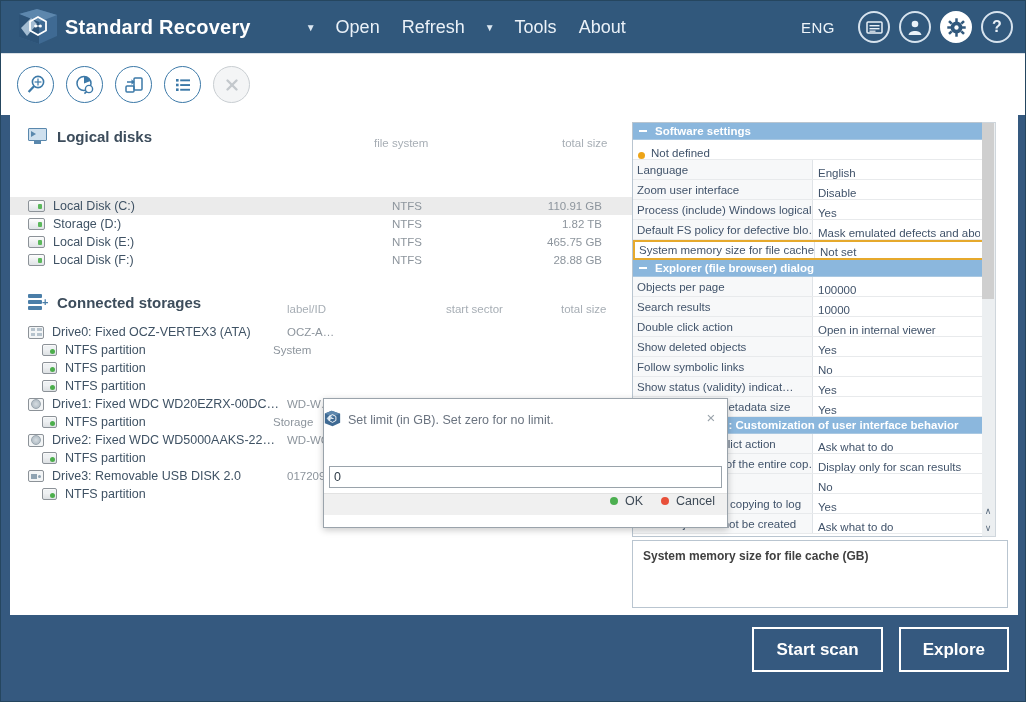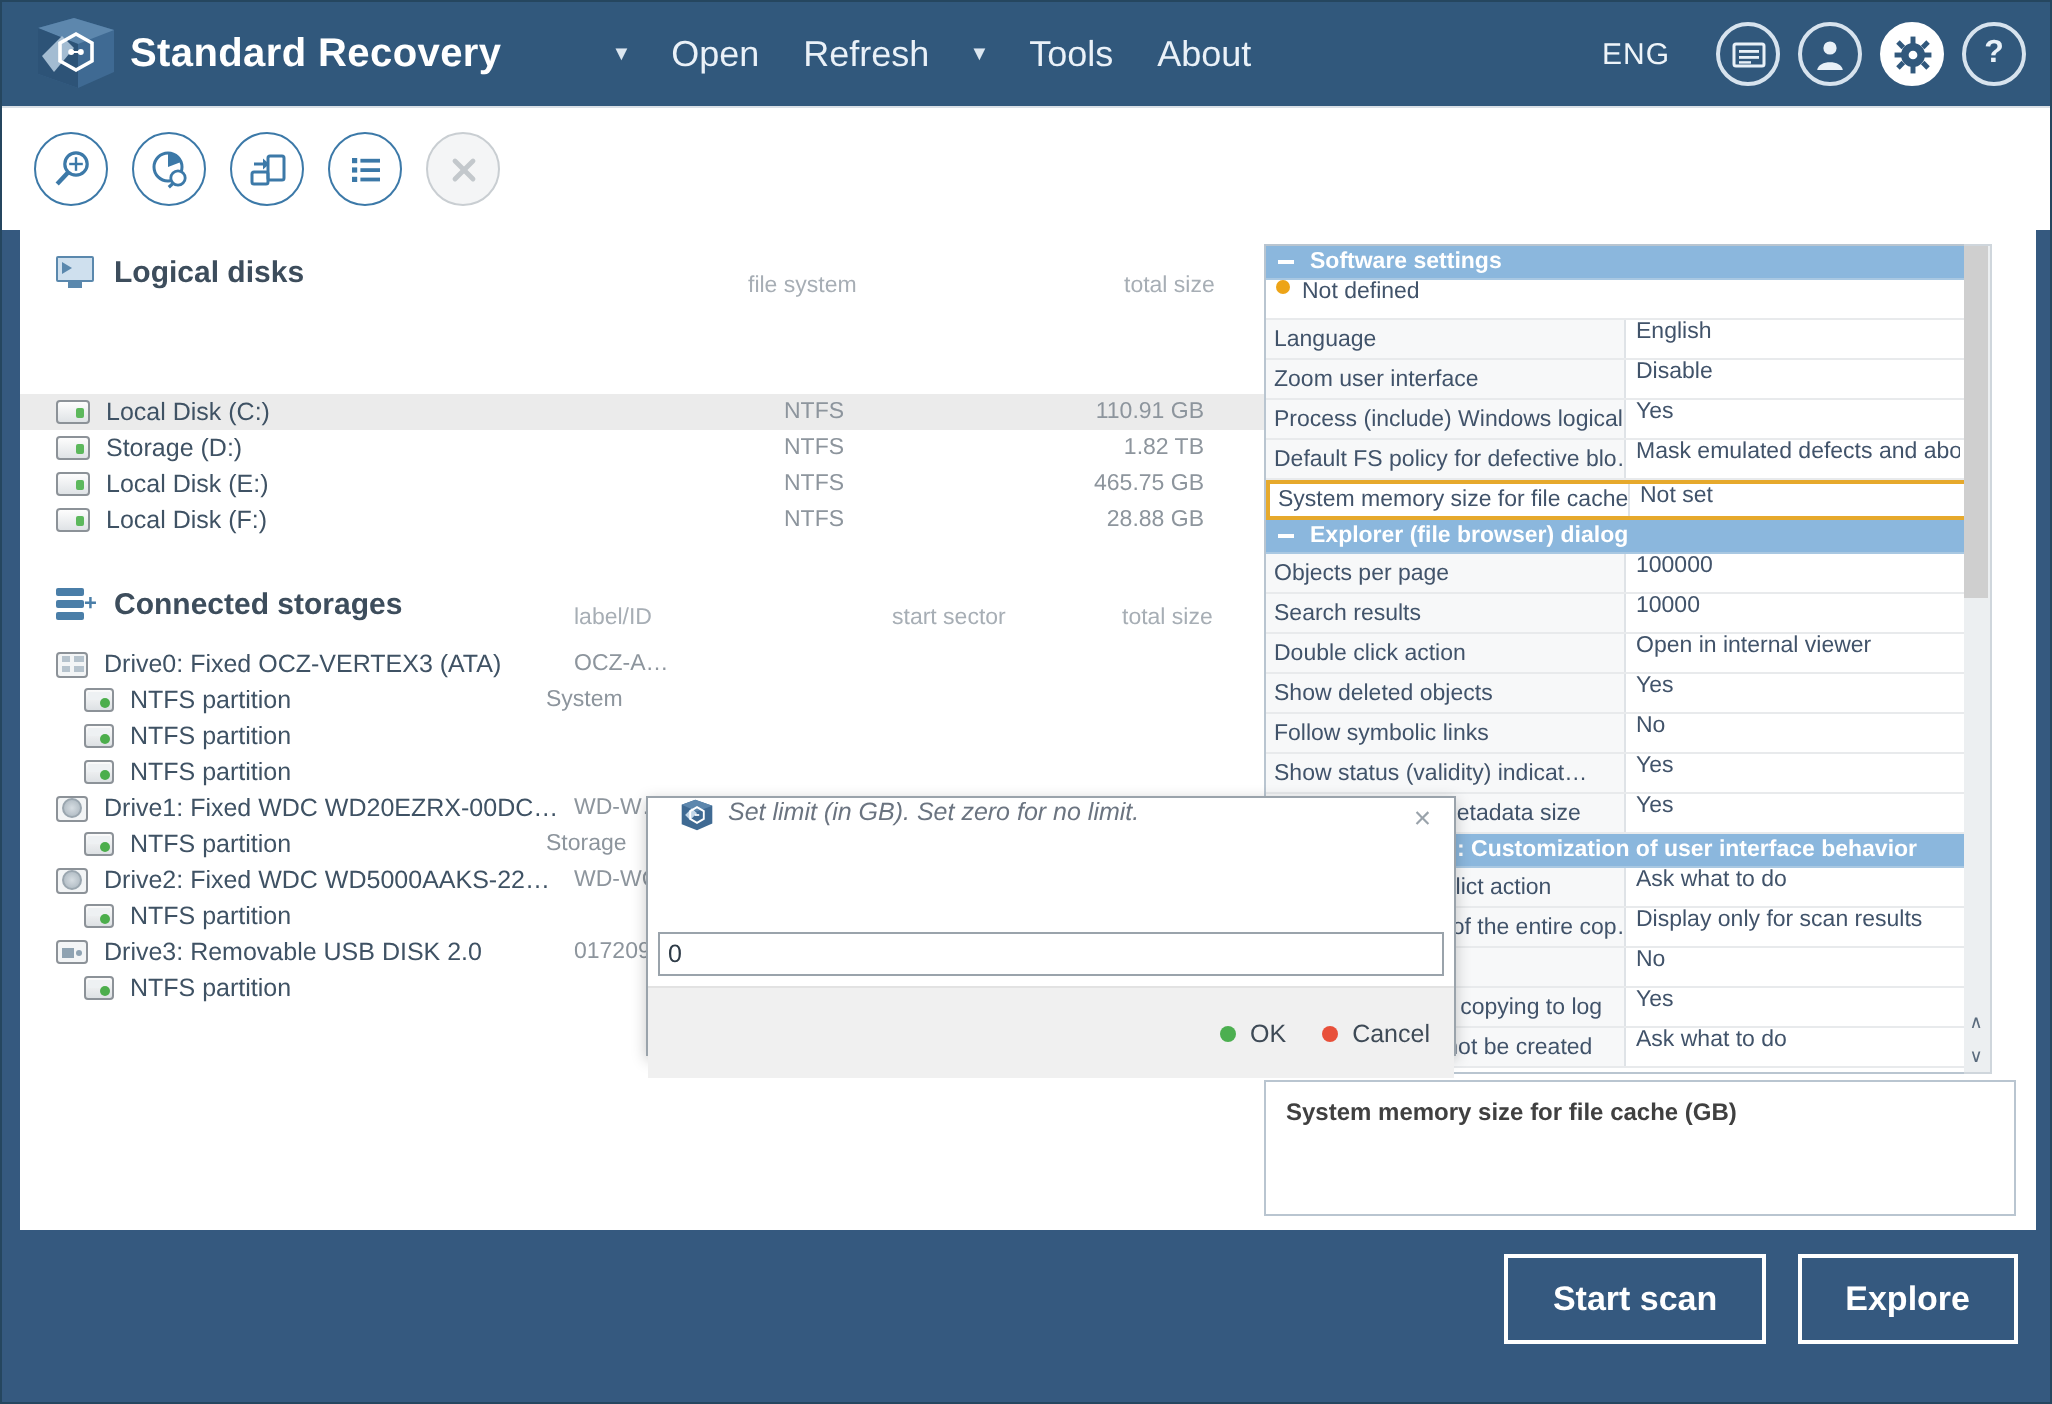--- a/index.html
+++ b/index.html
@@ -205,21 +205,21 @@
     height: 20px; display: flex; align-items: stretch; font-size: 11.5px;
     border-bottom: 1px solid #e8eaec; position: relative;
   }
   .set-row .k {
     width: 180px; padding-left: 4px; color: #41536a; background: #f7f8f9;
     display: flex; align-items: center; overflow: hidden; white-space: nowrap;
     border-right: 1px solid #dfe3e7;
   }
   .set-row .v {
     flex: 1; padding-left: 5px; color: #41536a; background: #ffffff;
-    display: flex; align-items: flex-start; overflow: hidden; white-space: nowrap;
+    display: flex; align-items: flex-end; overflow: hidden; white-space: nowrap;
   }
   .set-row .arr {
     width: 16px; display: flex; align-items: center; justify-content: center;
     color: #5a6b7d; font-size: 8px; background: #ffffff;
   }
   .set-row.hl {
     border: 2px solid #e6a92c; height: 20px;
   }
   .set-row.hl .k { background: #ffffff; border-right: 1px solid #dfe3e7; }
   .dot-o {
@@ -253,42 +253,42 @@
   .vsb .ar.dn { bottom: 0px; }
 
   
   .modal {
     position: absolute; left: 313px; top: 283px; width: 405px; height: 130px;
     background: #ffffff; border: 1px solid #9aa3ab;
     box-shadow: 0 2px 7px rgba(0,0,0,.22);
     z-index: 50;
   }
   .modal-title {
-    height: 28px; display: flex; align-items: flex-start; padding: 0 6px 0 16px; font-style: italic;
+    height: 28px; display: flex; align-items: flex-end; padding: 0 6px 0 0;
   }
   .modal-ico {
     width: 17px; height: 17px; flex:none; position: relative; margin-right: 7px;
   }
   .modal-title .tt {
     color: #6b7480; font-size: 12.5px; flex: 1;
   }
   .modal-close {
     width: 20px; height: 20px; color: #9aa3ab; font-size: 15px;
     display: flex; align-items: center; justify-content: center;
   }
   .modal-body { height: 66px; position: relative; }
   .modal-input {
     position: absolute; left: 5px; top: 39px; width: 393px; height: 22px;
     border: 1px solid #9aa3ab; background: #ffffff;
     font-family: "Liberation Sans", sans-serif; font-size: 12.5px;
     color: #2e3b47; padding: 0 4px;
   }
   .modal-foot {
-    height: 46px; background: #f0f0f0; border-top: 1px solid #e2e2e2;
-    display: flex; align-items: center; justify-content: flex-end;
+    height: 22px; background: #f0f0f0; border-top: 1px solid #e2e2e2;
+    display: flex; align-items: flex-start; justify-content: flex-end;
     padding-right: 12px; gap: 18px;
   }
   .mbtn { display: flex; align-items: center; color: #3e4a56; font-size: 12.5px; }
   .mbtn .d { width: 8px; height: 8px; border-radius: 50%; margin-right: 7px; }
   .d-ok { background: #4caf50; }
   .d-cancel { background: #e8503a; }
 
   
   .footer {
     position: absolute; left: 0; bottom: 0; width: 1026px; height: 86px;

